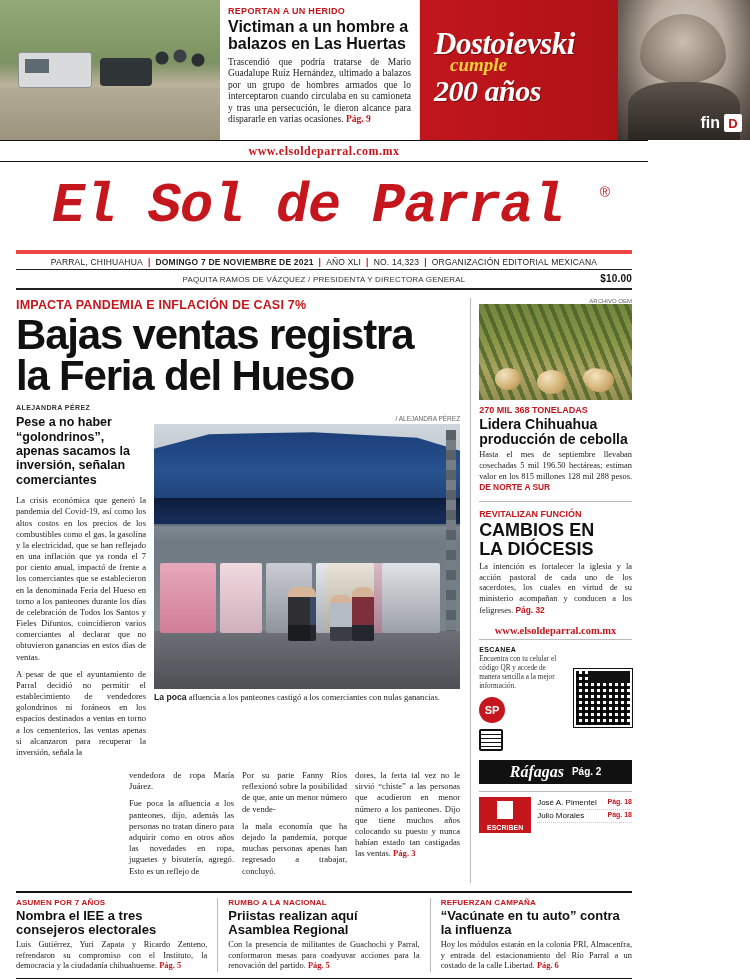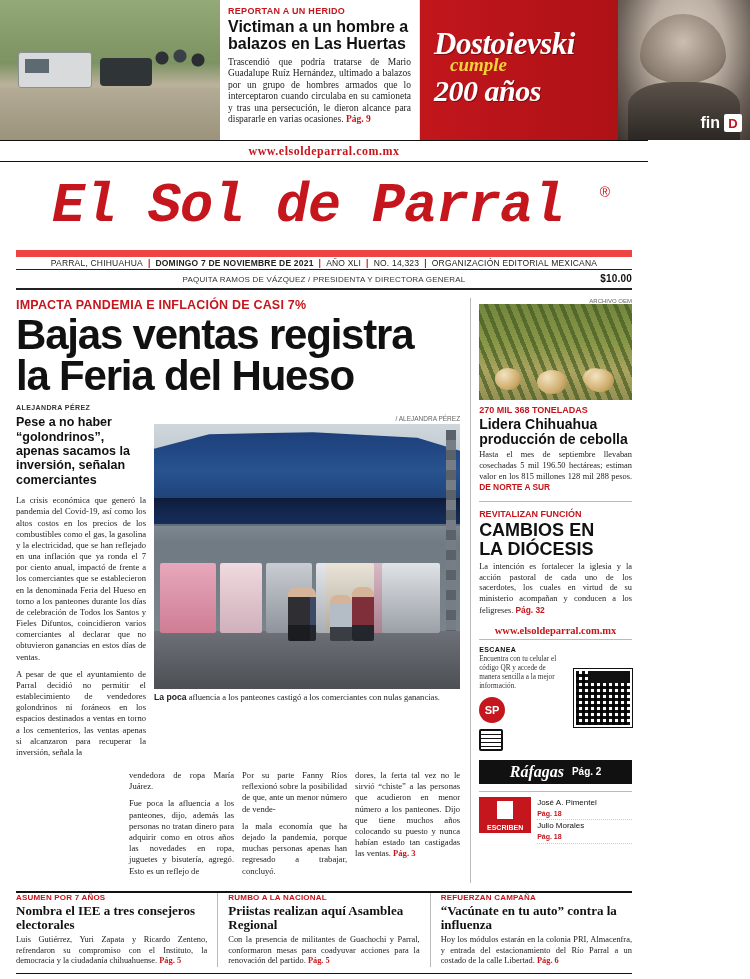--- a/index.html
+++ b/index.html
@@ -149,21 +149,21 @@
     letter-spacing:-1px; line-height:1;
     padding-right:32px;
   }
   .reg {
     position:absolute; right:38px; top:22px; color:#c4161c;
     font-size:14px; font-family:"Liberation Sans", sans-serif;
   }
 
   
   .dateline {
-    border-top:7px solid #ef4444; border-bottom:1px solid #222;
+    border-top:4px solid #ef4444; border-bottom:1px solid #222;
     height:20px; display:flex; align-items:center; justify-content:center;
     font-family:"Liberation Sans", sans-serif; font-size:8.5px; letter-spacing:.2px;
     color:#222; margin:0 16px;
   }
   .dateline b { font-weight:bold; }
   .dateline .sep { color:#c4161c; margin:0 5px; font-weight:bold; }
   .subline {
     height:20px; display:flex; align-items:center; justify-content:center;
     position:relative; margin:0 16px; border-bottom:2px solid #222;
     font-family:"Liberation Sans", sans-serif; font-size:8px; color:#333;
@@ -332,36 +332,36 @@
     width:52px; height:36px; background:#c4161c; color:#fff;
     font-family:"Liberation Sans", sans-serif; font-weight:bold; font-size:7px;
     display:flex; align-items:flex-end; justify-content:center; padding-bottom:2px;
     position:relative;
   }
   .escriben .box:before{
     content:""; position:absolute; left:50%; top:4px; transform:translateX(-50%);
     width:16px; height:18px; background:#fff;
   }
   .escriben .names { flex:1; font-family:"Liberation Sans", sans-serif; font-size:8px; line-height:1.5; }
-  .escriben .names .row { display:flex; justify-content:space-between; border-bottom:1px dotted #ccc;flex-direction:column; }
+  .escriben .names .row { display:flex; justify-content:space-between; border-bottom:1px dotted #ccc; }
   .escriben .names .pg { color:#c4161c; font-weight:bold; font-size:7px; }
 
   
   .briefs {
-    display:flex; margin:8px 16px 0 16px; border-top:2px solid #111; 
+    display:flex; margin:8px 16px 0 16px; border-top:2px solid #111; padding-top:5px;
   }
   .brief { flex:1; padding-right:10px; border-right:1px solid #bbb; }
   .brief:last-child { border-right:none; padding-right:0; padding-left:10px; }
   .brief:nth-child(2) { padding-left:10px; }
   .brief .bk {
     color:#c4161c; font-family:"Liberation Sans", sans-serif; font-weight:bold;
     font-size:8px; letter-spacing:.2px;
   }
   .brief .bh {
-    font-family:Liberation Serif, serif; font-weight:bold; font-size:13px;
+    font-family:Liberation Sans, sans-serif; font-weight:bold; font-size:13px;
     line-height:1.08; margin:2px 0 3px 0; color:#111;
   }
   .brief .bb { font-size:8.4px; line-height:1.28; text-align:justify; color:#222; }
   .brief .pag { color:#c4161c; font-weight:bold; }
   .bottomrule { border-top:1px solid #111; margin:6px 16px 0 16px; }
 </style>
 </head>
 <body>
 
 <div class="page">

